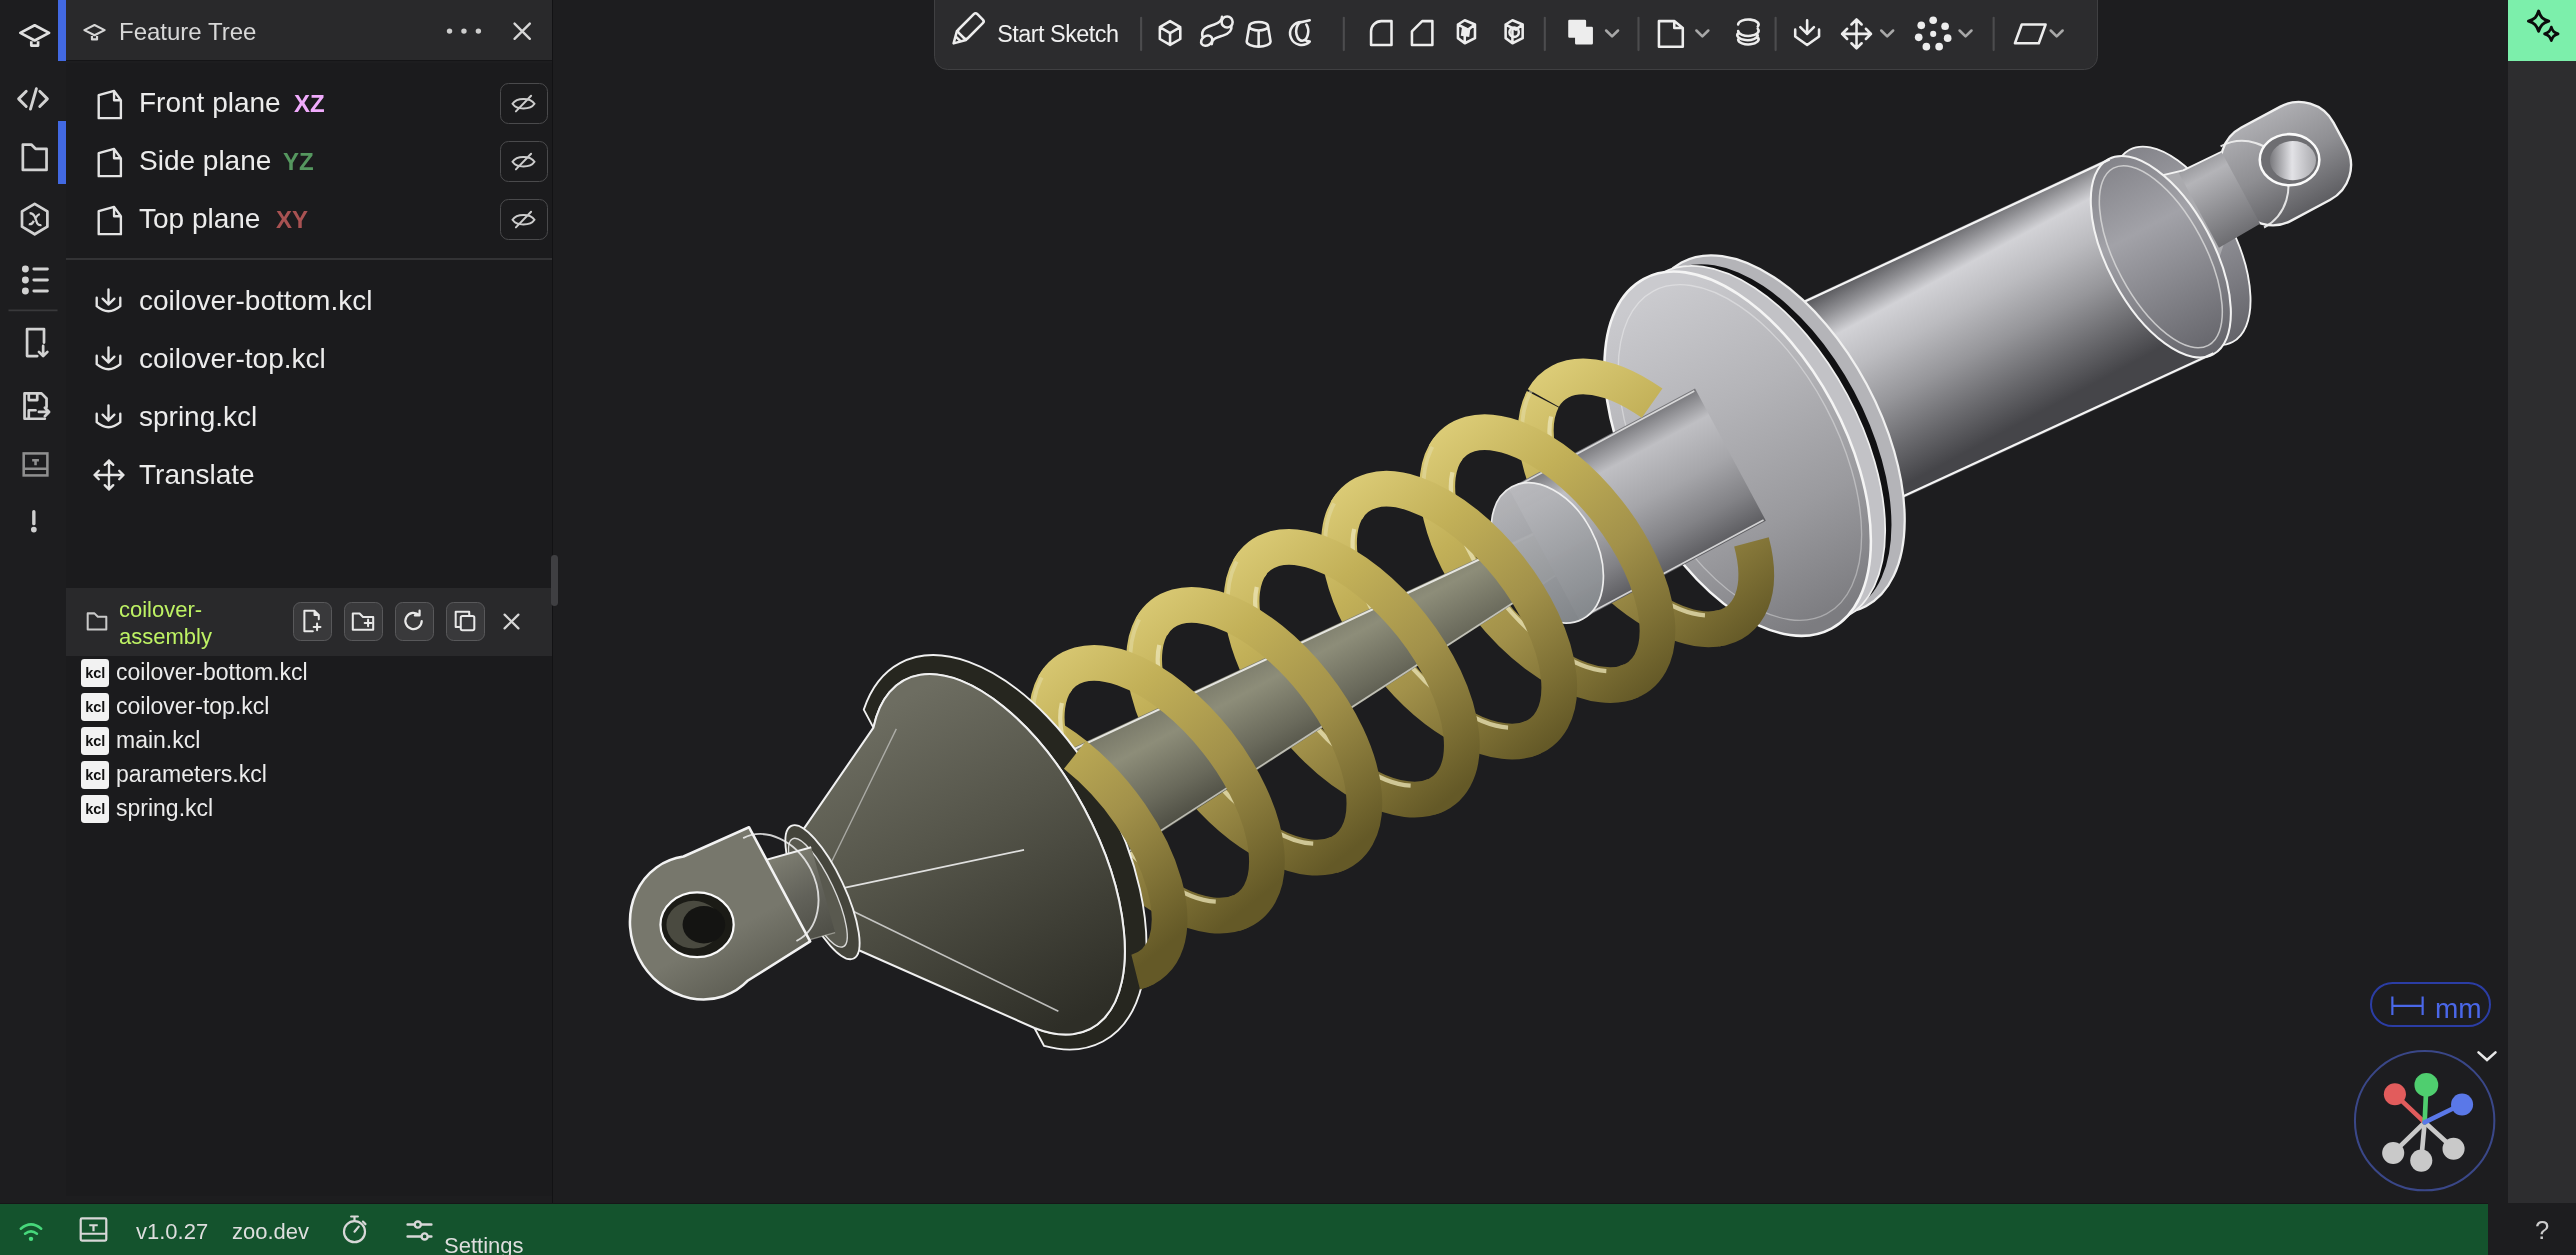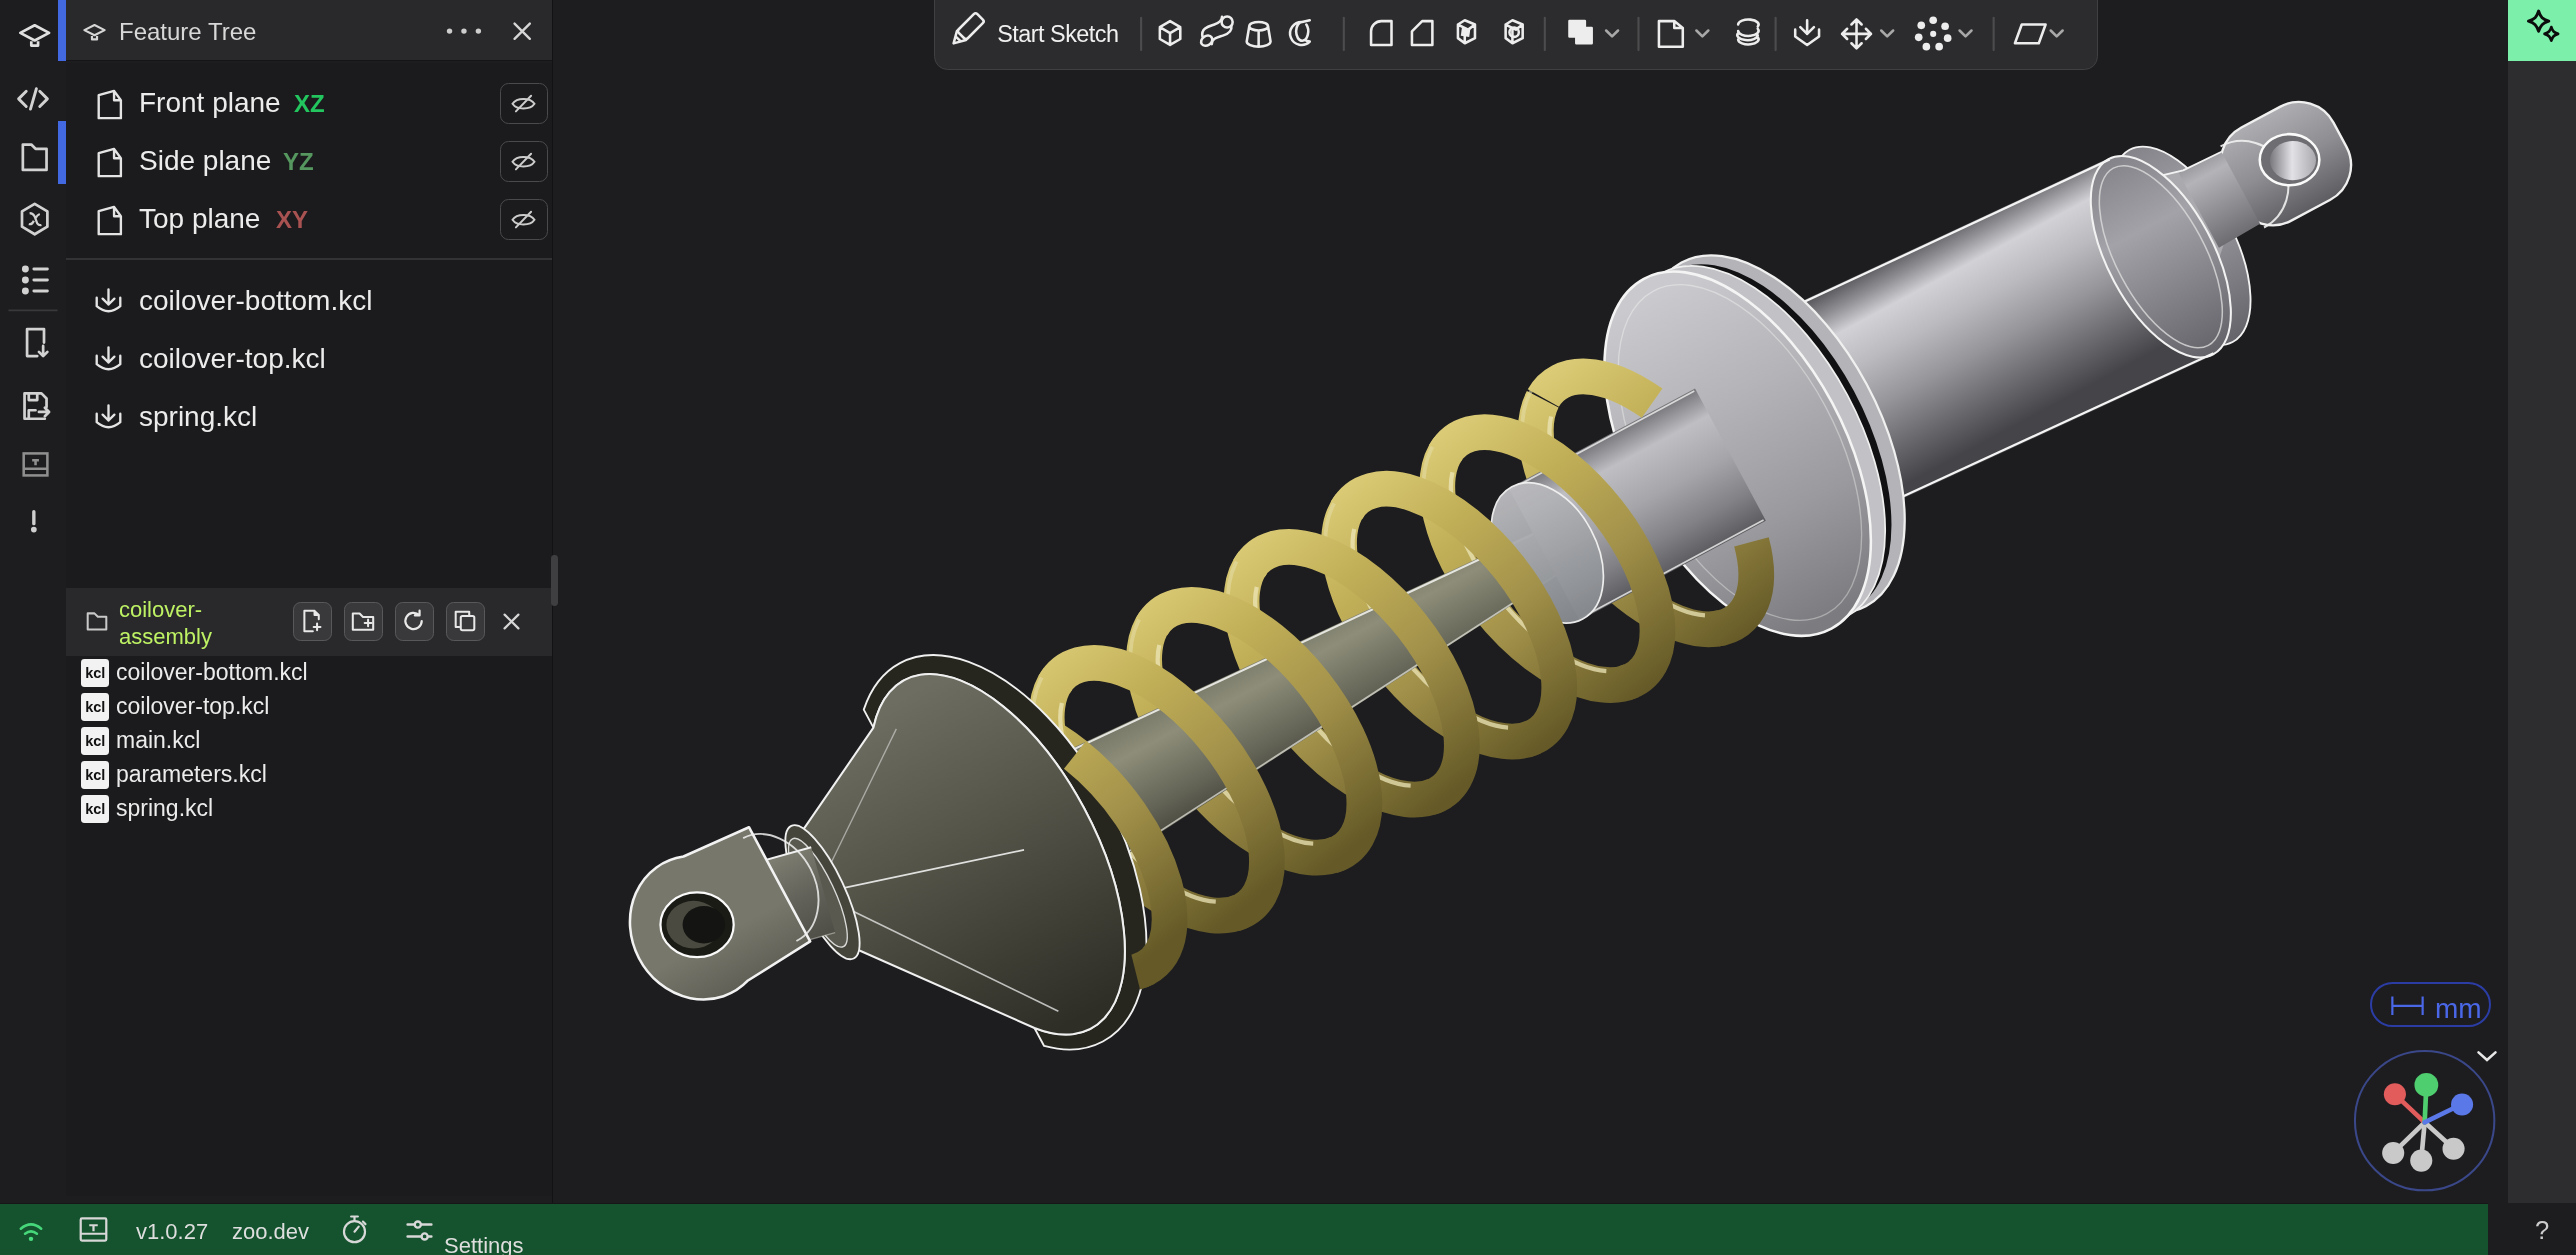--- a/index.html
+++ b/index.html
@@ -90,21 +90,21 @@
     <svg class="abs" style="left:446px;top:21px;" width="20.4" height="20.4" viewBox="0 0 24 24" stroke="#d6d6d6" stroke-width="2.8" stroke-linecap="round">
       <path d="M3 3 L21 21 M21 3 L3 21"></path>
     </svg>
 
     <div class="abs" style="left:0;top:75px;width:486px;">
       <div style="position:relative;height:58px;">
         <svg class="abs" style="left:31px;top:13.6px;" width="25.6" height="31" viewBox="0 0 30 36" fill="none" stroke="#e4e4e4" stroke-width="2.8" stroke-linejoin="round">
             <path d="M2 7 L2 34 L28 34 L28 13 L20 13 L20 2 L2 7 Z M20 2 L28 13"></path>
           </svg>
         <span class="abs" style="left:73px;top:12px;font-size:28px;color:#ececec;">Front plane</span>
-        <span class="abs" style="left:228px;top:15.3px;font-size:24px;font-weight:bold;color:#22c55e;">XZ</span>
+        <span class="abs" style="left:228px;top:15.3px;font-size:24px;font-weight:bold;color:#f0abfc;">XZ</span>
       </div>
       <div style="position:relative;height:58px;">
         <svg class="abs" style="left:31px;top:13.6px;" width="25.6" height="31" viewBox="0 0 30 36" fill="none" stroke="#e4e4e4" stroke-width="2.8" stroke-linejoin="round">
             <path d="M2 7 L2 34 L28 34 L28 13 L20 13 L20 2 L2 7 Z M20 2 L28 13"></path>
           </svg>
         <span class="abs" style="left:73px;top:12px;font-size:28px;color:#ececec;">Side plane</span>
         <span class="abs" style="left:217px;top:15.3px;font-size:24px;font-weight:bold;color:#55975f;">YZ</span>
       </div>
       <div style="position:relative;height:58px;">
         <svg class="abs" style="left:31px;top:13.6px;" width="25.6" height="31" viewBox="0 0 30 36" fill="none" stroke="#e4e4e4" stroke-width="2.8" stroke-linejoin="round">
@@ -144,20 +144,26 @@
             <path d="M4 14 V24 Q18 36 32 24 V14"></path>
           </svg>
         <span class="abs" style="left:73px;top:12px;font-size:28px;color:#ececec;">coilover-top.kcl</span>
       </div>
       <div style="position:relative;height:58px;">
         <svg class="abs" style="left:27px;top:12.8px;" width="31" height="32" viewBox="0 0 36 38" fill="none" stroke="#e4e4e4" stroke-width="2.8" stroke-linecap="round" stroke-linejoin="round">
             <path d="M18 4 V22 M18 22 L11 15 M18 22 L25 15"></path>
             <path d="M4 14 V24 Q18 36 32 24 V14"></path>
           </svg>
         <span class="abs" style="left:73px;top:12px;font-size:28px;color:#ececec;">spring.kcl</span>
+      </div>
+      <div style="position:relative;height:58px;">
+        <svg class="abs" style="left:25.6px;top:11px;" width="34" height="34" viewBox="0 0 40 40" fill="none" stroke="#e4e4e4" stroke-width="2.8" stroke-linecap="round" stroke-linejoin="round">
+            <path d="M20 3 V37 M20 3 L15 8 M20 3 L25 8 M20 37 L15 32 M20 37 L25 32 M3 20 H37 M3 20 L8 15 M3 20 L8 25 M37 20 L32 15 M37 20 L32 25"></path>
+          </svg>
+        <span class="abs" style="left:73px;top:12px;font-size:28px;color:#ececec;">Translate</span>
       </div>
     </div>
   </div>
 
   <div class="abs" style="left:66px;top:588px;width:486px;height:68px;background:#29292b;"></div>
   <div class="abs" style="left:66px;top:656px;width:486px;height:540px;background:#1b1b1d;"></div>
   <div id="projpanel" class="abs" style="left:66px;top:588px;width:486px;height:608px;">
 
     <svg class="abs" style="left:19px;top:22px;" width="24" height="22" viewBox="0 0 28 26" fill="none" stroke="#c9c9c9" stroke-width="2.4" stroke-linejoin="round">
         <path d="M3 4 h8 l4 4 h10 v15 h-22 z"></path>

